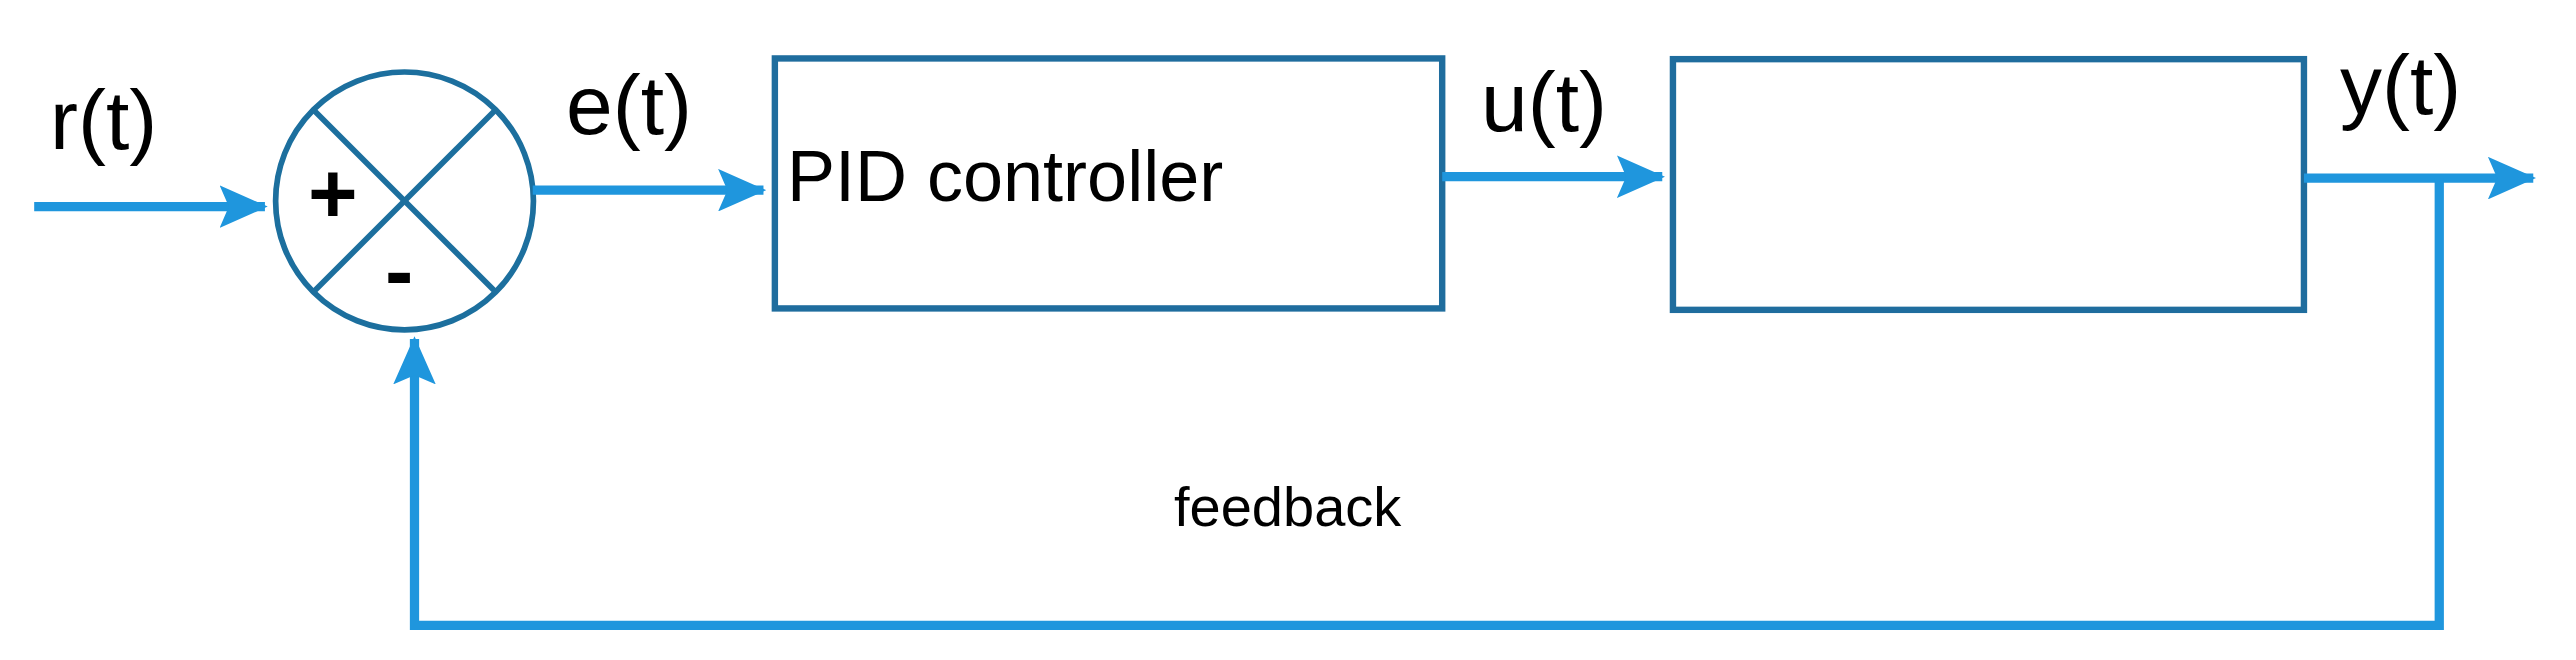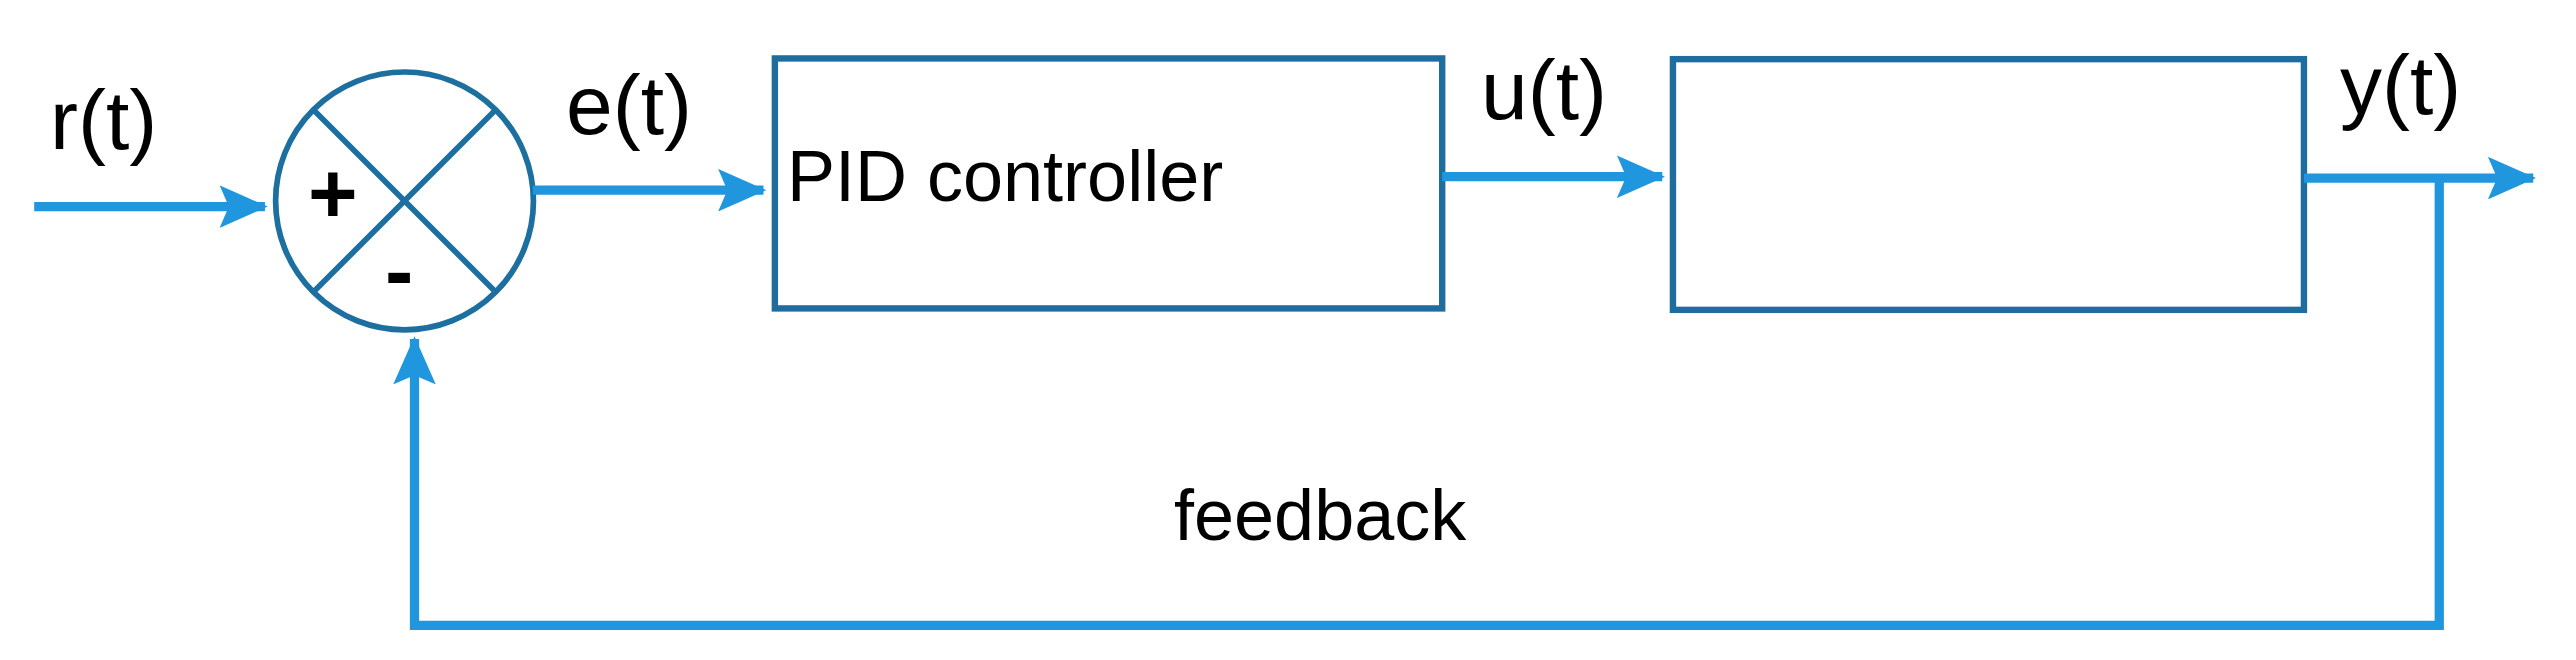--- a/index.html
+++ b/index.html
@@ -32,29 +32,29 @@
     line-height: 1;
   }
   .signal-label {
     font-size: 84px;
   }
   .block-label {
     font-size: 72px;
     text-align: center;
   }
   .feedback-label {
-    font-size: 72px;
+    font-size: 56px;
   }
   .sign-label {
     font-size: 85px;
     font-weight: 700;
   }
   #lbl-r   { left: 50px;   top: 78px; }
   #lbl-e   { left: 566px;  top: 63px;  }
-  #lbl-u   { left: 1481px; top: 48px;  }
+  #lbl-u   { left: 1481px; top: 60px;  }
   #lbl-y   { left: 2340px; top: 43px; text-align: right;  }
   #lbl-plus  { left: 308px; top: 151px; }
   #lbl-minus { left: 385px; top: 228px; }
   #lbl-pid   { left: 787px; top: 140px; }
   #lbl-motor { left: 1684px; top: 140px; }
   #lbl-feedback { left: 1174px; top: 479px; }
 </style>
 </head>
 <body>
 

